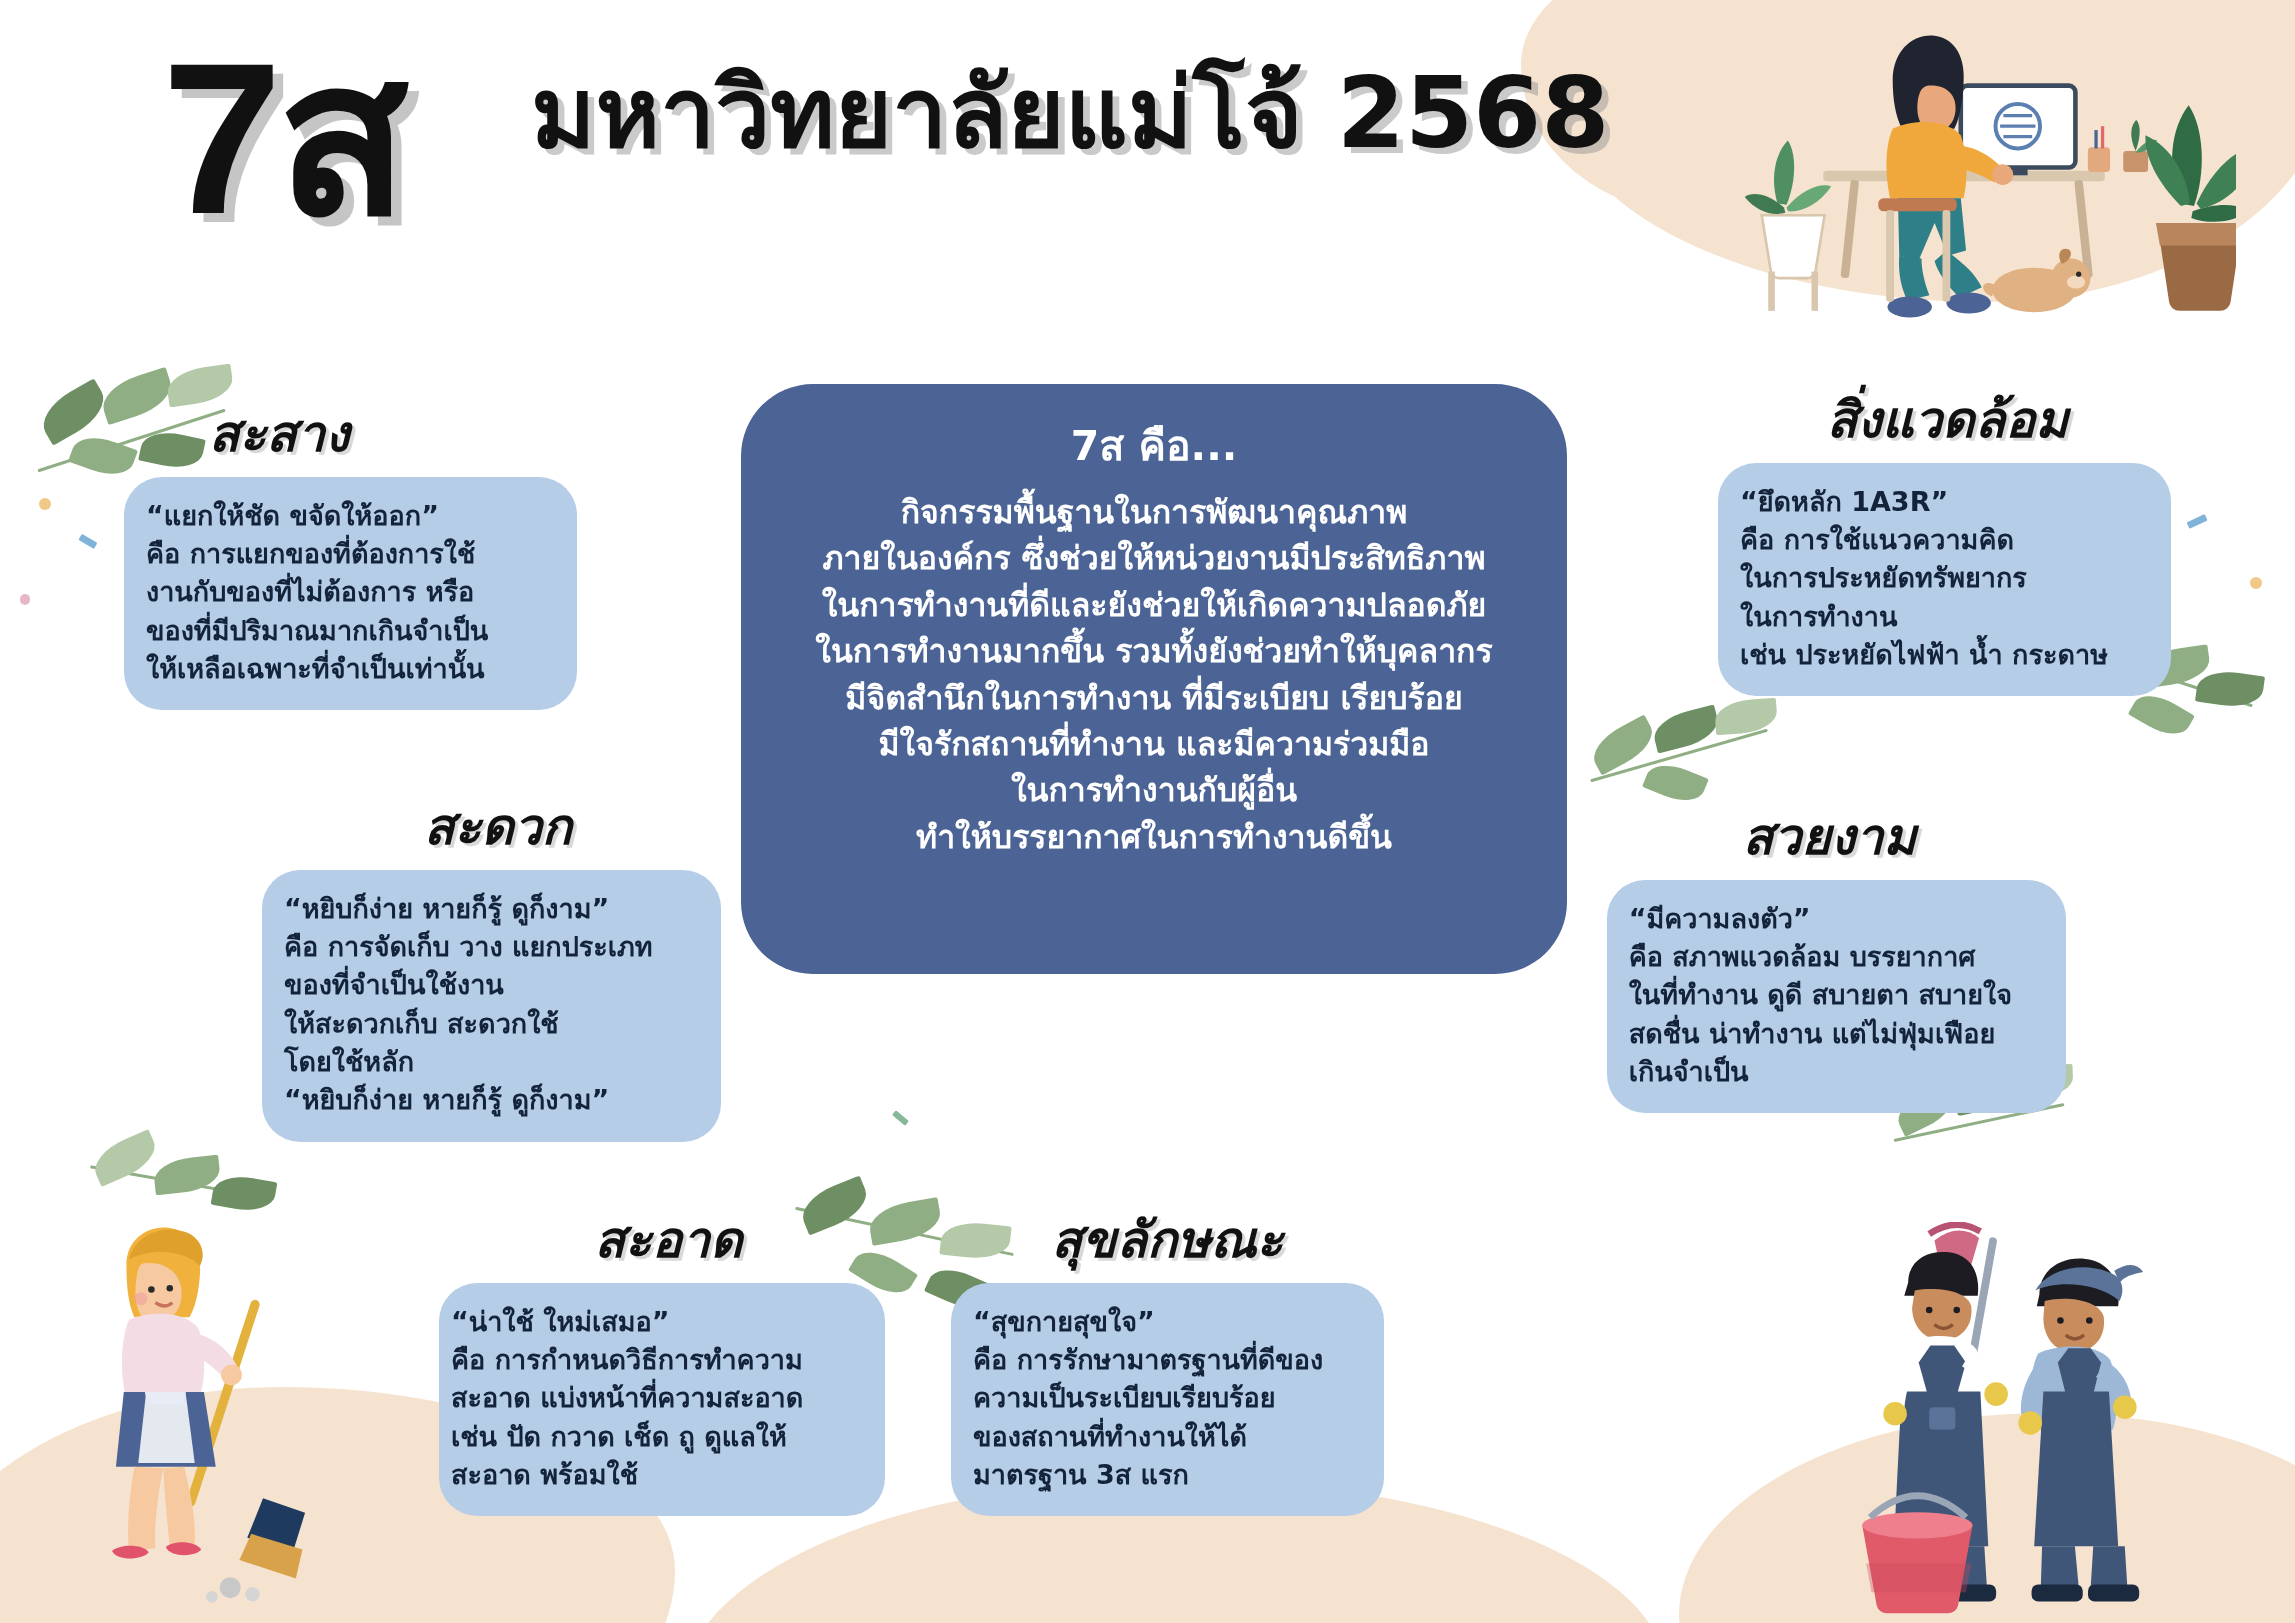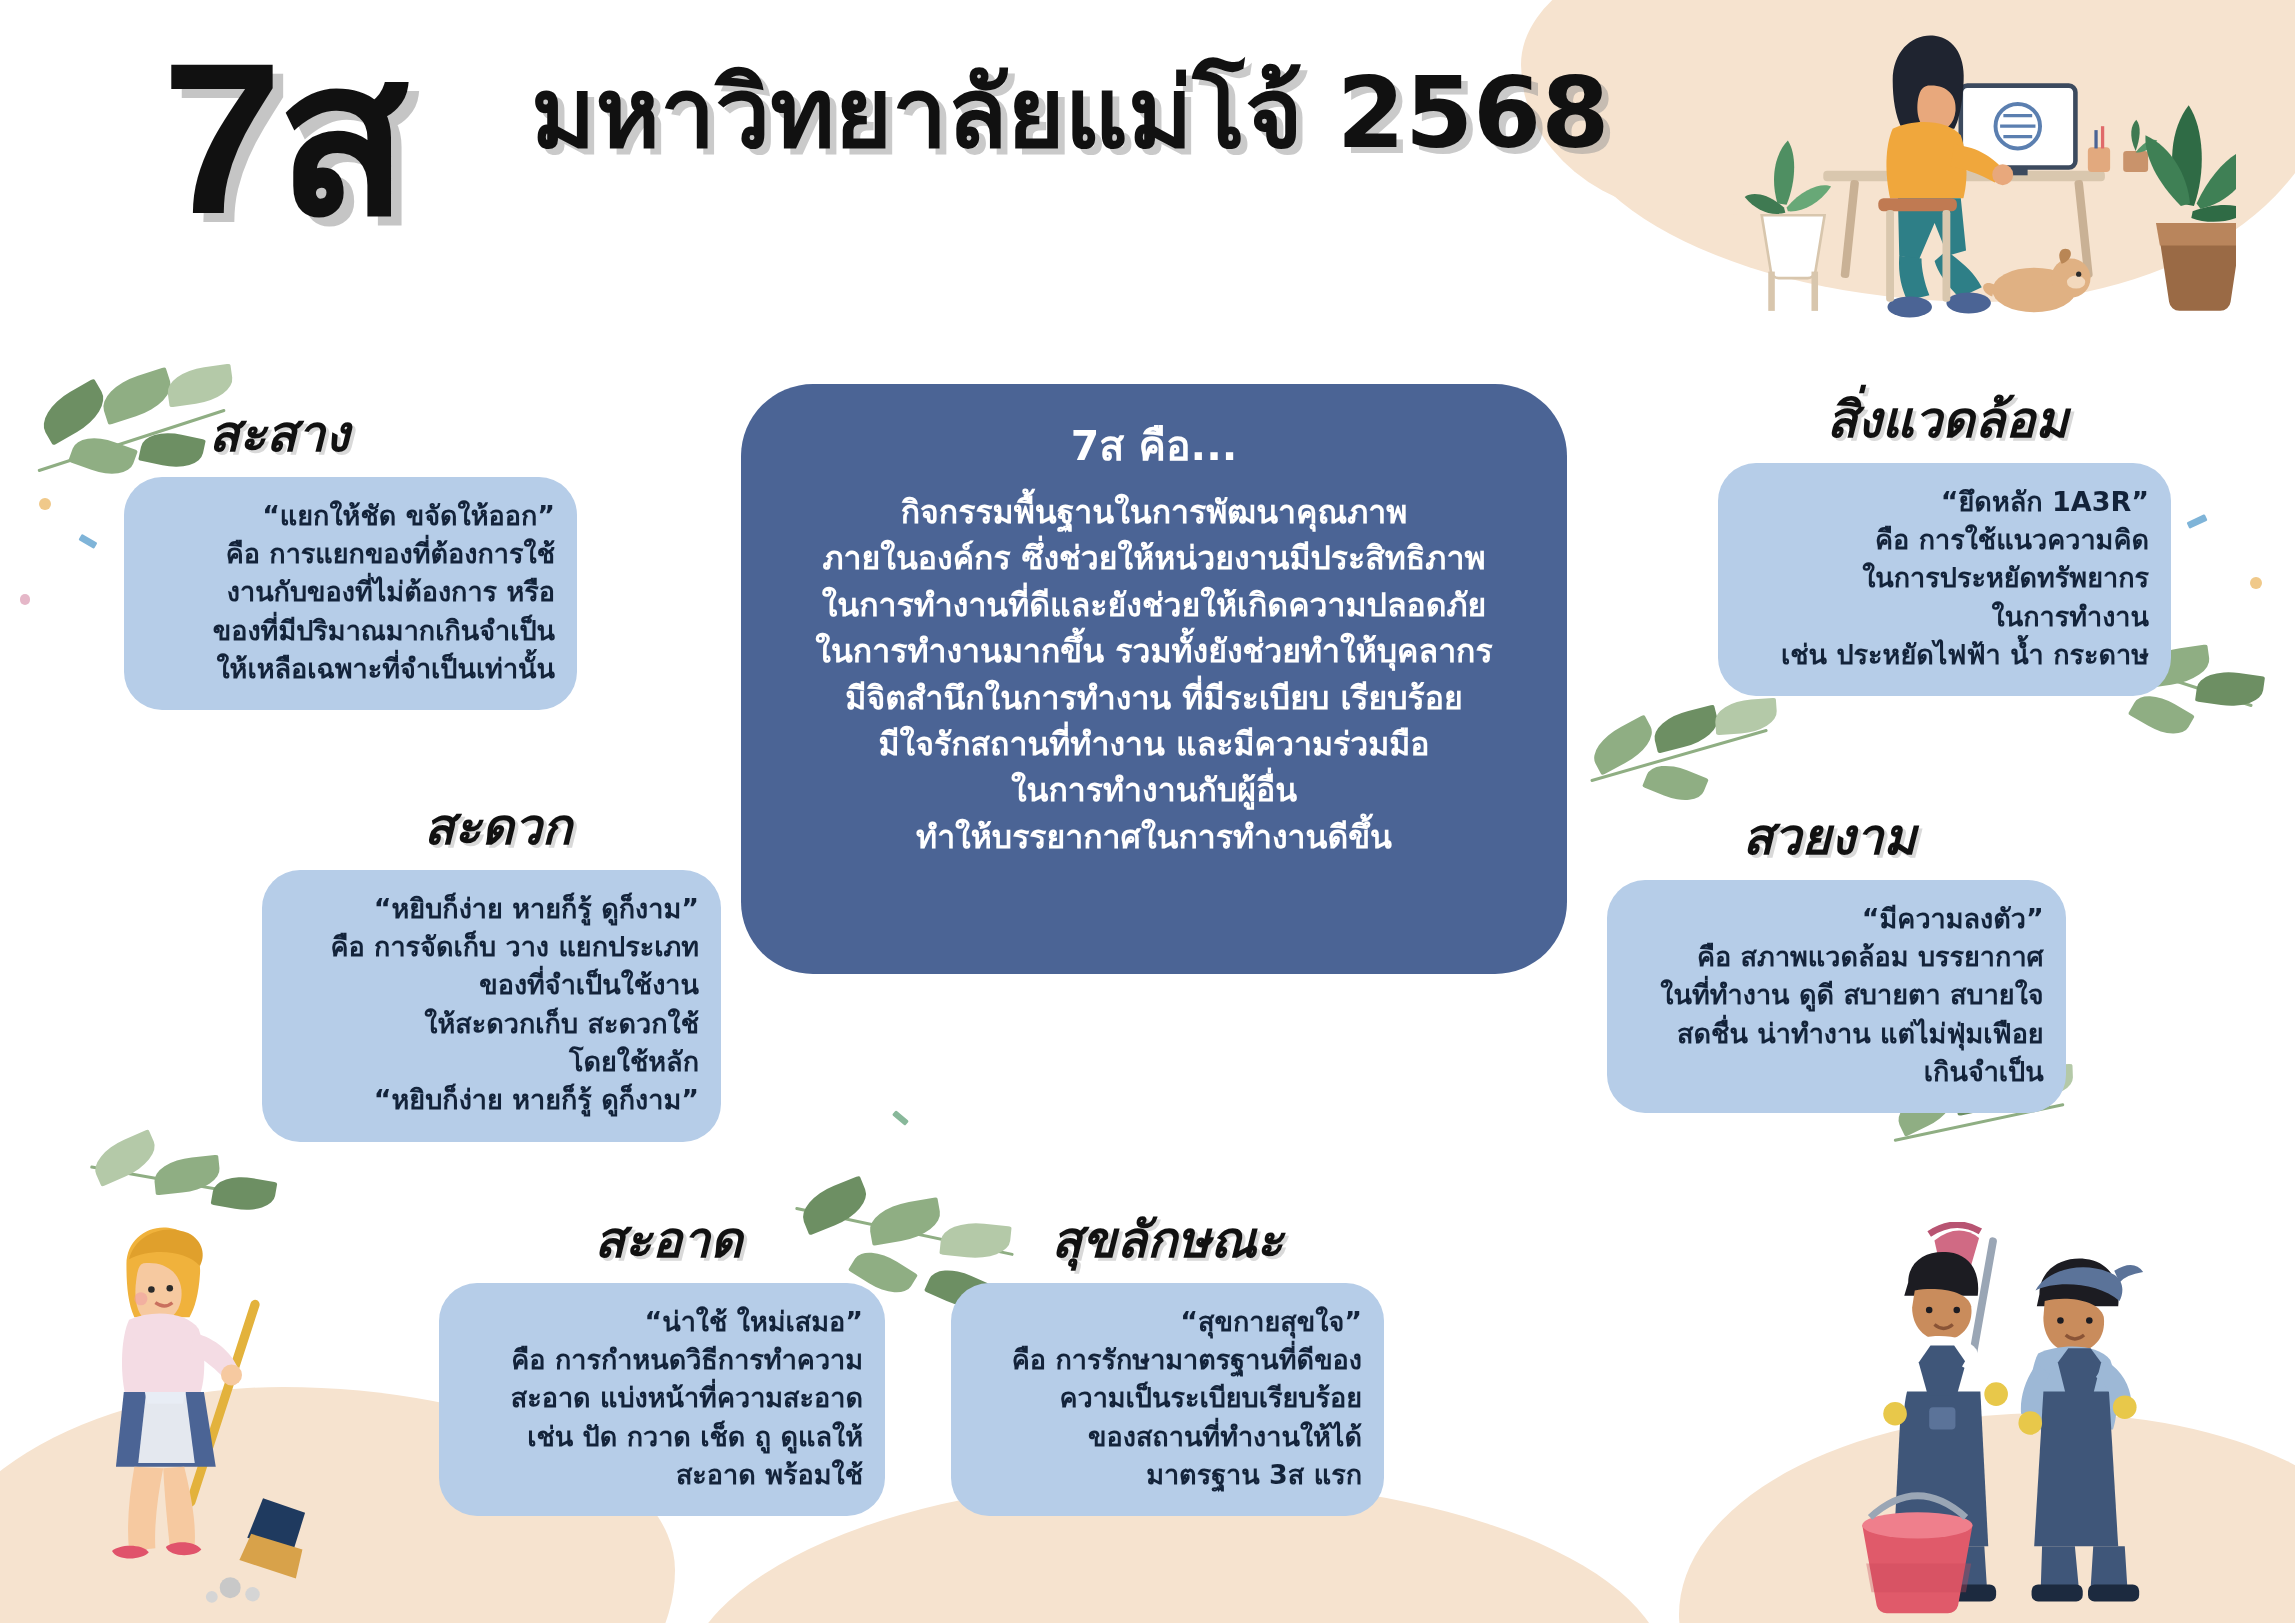--- a/index.html
+++ b/index.html
@@ -90,21 +90,21 @@
     text-align: center;
     text-shadow: 3.3px 3.3px 0 rgba(170,170,170,.45);
     margin-bottom: 3.9px;
     white-space: nowrap;
     font-style: italic;
   }
   .topic .card {
     background: #b6cde8;
     border-radius: 38px;
     padding: 19.7px 22px 22px;
-    text-align: right;
+    text-align: left;
     color: #13233a;
     font-size: 27px;
     line-height: 1.42;
     font-weight: 700;
     font-family: "DejaVu Sans", sans-serif;
     white-space: pre-line;
   }
 
   
   #t-sasang   { left: 111px;  top: 394px;  width: 479px; }

